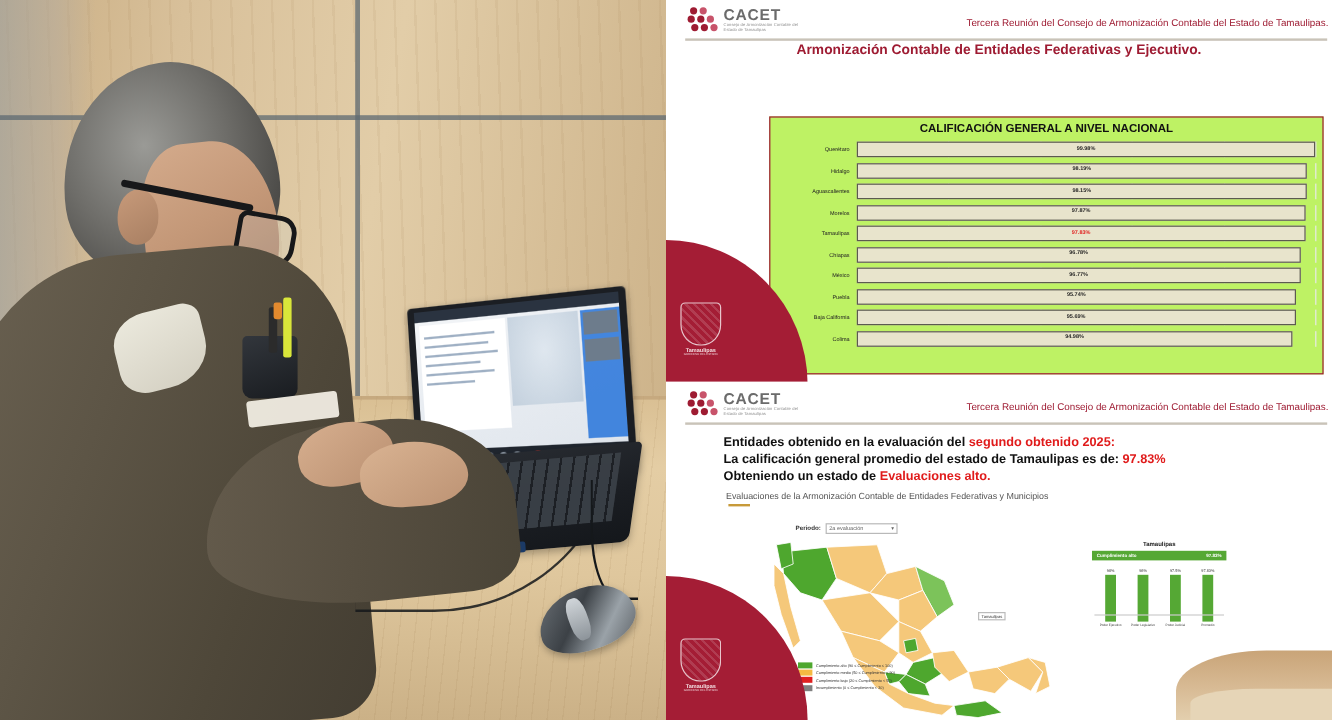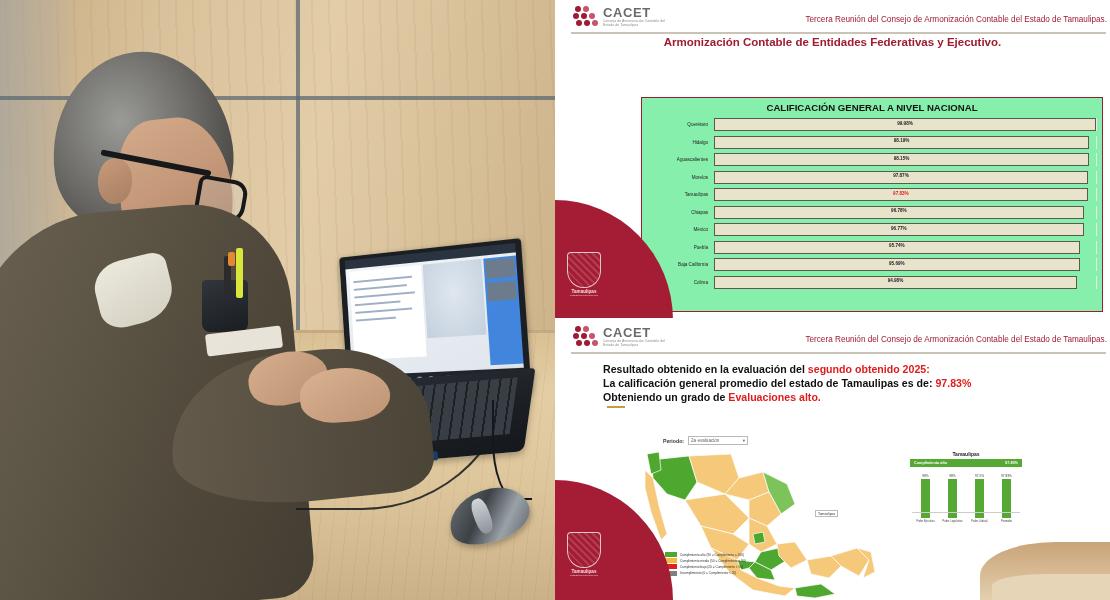--- a/index.html
+++ b/index.html
@@ -210,21 +210,21 @@
 
   .t1 { text-align:center; font-size:11.5px; font-weight:bold; color:#9e1b32; margin-top:6px; }
   .t2 { text-align:center; font-size:11.5px; font-weight:bold; color:#9e1b32; margin-top:2px; }
   .lead {
     margin:7px 14px 0 14px; font-size:9.4px; color:#1a1a1a; line-height:12px; text-align:left;
   }
 
   
   .chart-card {
     position:absolute; left:86px; top:97px; width:462px; height:215px;
-    border:1.5px solid #9e1b32; background:#86efac;
+    border:1.5px solid #9e1b32; background:#bef264;
   }
   .chart-title {
     text-align:center; font-size:9.6px; font-weight:bold; color:#111; padding:4px 0 3px 0;
   }
   .chart-body { position:relative; padding:0 6px 0 0; }
   .brow { display:flex; align-items:center; height:17px; margin-bottom:.5px; }
   .blabel {
     width:72px; text-align:right; padding-right:6px;
     font-size:4.6px; color:#222; font-family:"Liberation Sans", sans-serif;
   }
@@ -556,24 +556,25 @@
           <span class="dot lite" style="left:19px; top:14px;"></span>
         </div>
         <div class="logo-name">CACET</div>
         <div class="logo-sub">Consejo de Armonización Contable del Estado de Tamaulipas</div>
       </div>
       <div class="sl-head-title">Tercera Reunión del Consejo de Armonización Contable del Estado de Tamaulipas.</div>
       <div class="sl-rule"></div>
     </div>
 
     <div class="s2-title">
-      <span>Resultado obtenido en la evaluación del </span><span class="red">segundo obtenido 2025:</span><br>
+      <span>Entidades obtenido en la evaluación del </span><span class="red">segundo obtenido 2025:</span><br>
       <span>La calificación general promedio del estado de Tamaulipas es de: </span><span class="red">97.83%</span><br>
-      <span>Obteniendo un grado de </span><span class="red">Evaluaciones alto.</span>
-    </div>
+      <span>Obteniendo un estado de </span><span class="red">Evaluaciones alto.</span>
+    </div>
+    <div class="s2-sub">Evaluaciones de la Armonización Contable de Entidades Federativas y Municipios</div>
     <div class="s2-underline"></div>
 
     <div class="period">
       <span class="period-lbl">Periodo:</span>
       <span class="period-sel">
         <span>2a evaluación</span>
         <span>▾</span>
       </span>
     </div>
 

